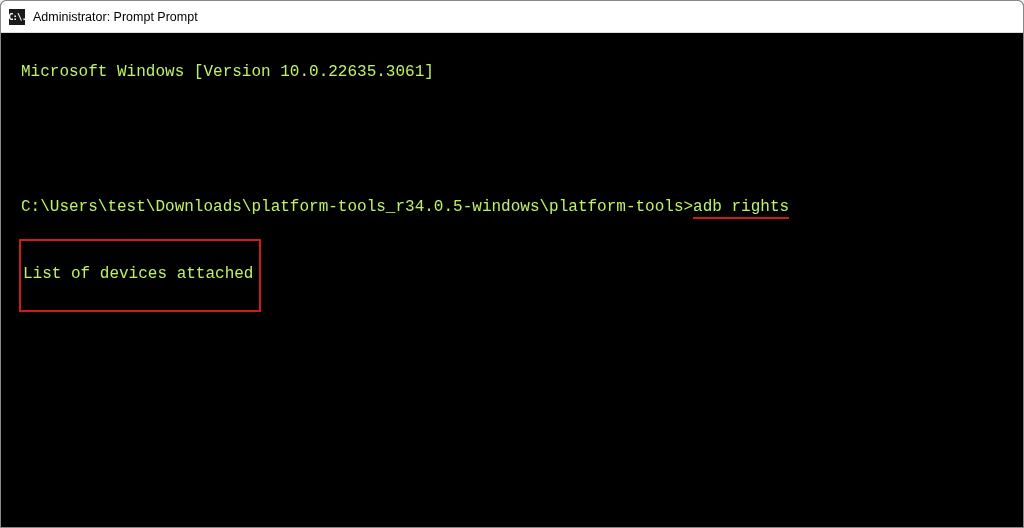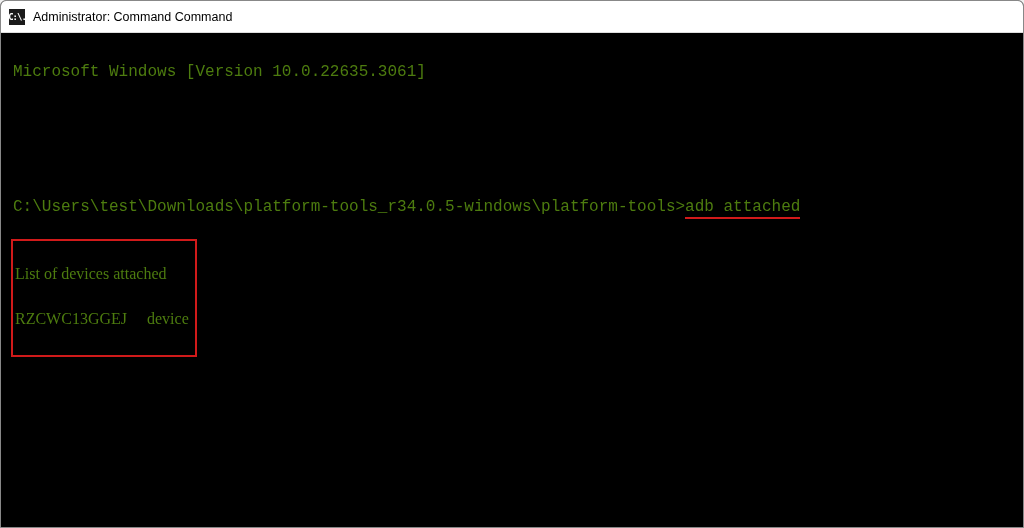--- a/index.html
+++ b/index.html
@@ -42,60 +42,58 @@
       font-weight: bold;
       letter-spacing: -1px;
     }
     .title-text {
       font-size: 12.5px;
       color: #000;
     }
     .terminal {
       flex: 1;
       background: #000;
-      color: #4d7c0f;
+      color: #bef264;
       font-family: Consolas, "Courier New", monospace;
       font-size: 16px;
       line-height: 1.4;
-      padding: 6px 12px;
+      padding: 6px 20px;
       white-space: pre;
       overflow: hidden;
       position: relative;
     }
     .line { white-space: pre; }
     .red-underline {
       border-bottom: 2.5px solid #d11a1a;
       padding-bottom: 1px;
       display: inline-block;
       line-height: 1.05;
     }
     .red-box {
       border: 2.5px solid #d11a1a;
       display: inline-block;
       padding: 0 6px 2px 2px;
       margin-left: -2px;
       margin-top: -2px;
-      font-family: Liberation Serif, serif;
     }
   </style>
 </head>
 <body>
 
 <div class="window">
   <div class="titlebar">
     <div class="app-icon">C:\.</div>
-    <div class="title-text">Administrator: Command Command</div>
+    <div class="title-text">Administrator: Prompt Prompt</div>
   </div>
 
   <div class="terminal">
 <div class="line">Microsoft Windows [Version 10.0.22635.3061]</div>
 <div class="line">&nbsp;</div>
 <div class="line">&nbsp;</div>
-<div class="line"><span>C:\Users\test\Downloads\platform-tools_r34.0.5-windows\platform-tools&gt;</span><span class="red-underline">adb attached</span></div>
+<div class="line"><span>C:\Users\test\Downloads\platform-tools_r34.0.5-windows\platform-tools&gt;</span><span class="red-underline">adb rights</span></div>
 <div class="red-box">
 <div class="line">List of devices attached</div>
-<div class="line">RZCWC13GGEJ     device</div>
 </div>
 <div class="line">&nbsp;</div>
 <div class="line">&nbsp;</div>
 
   </div>
 </div>
 
 </body></html>

